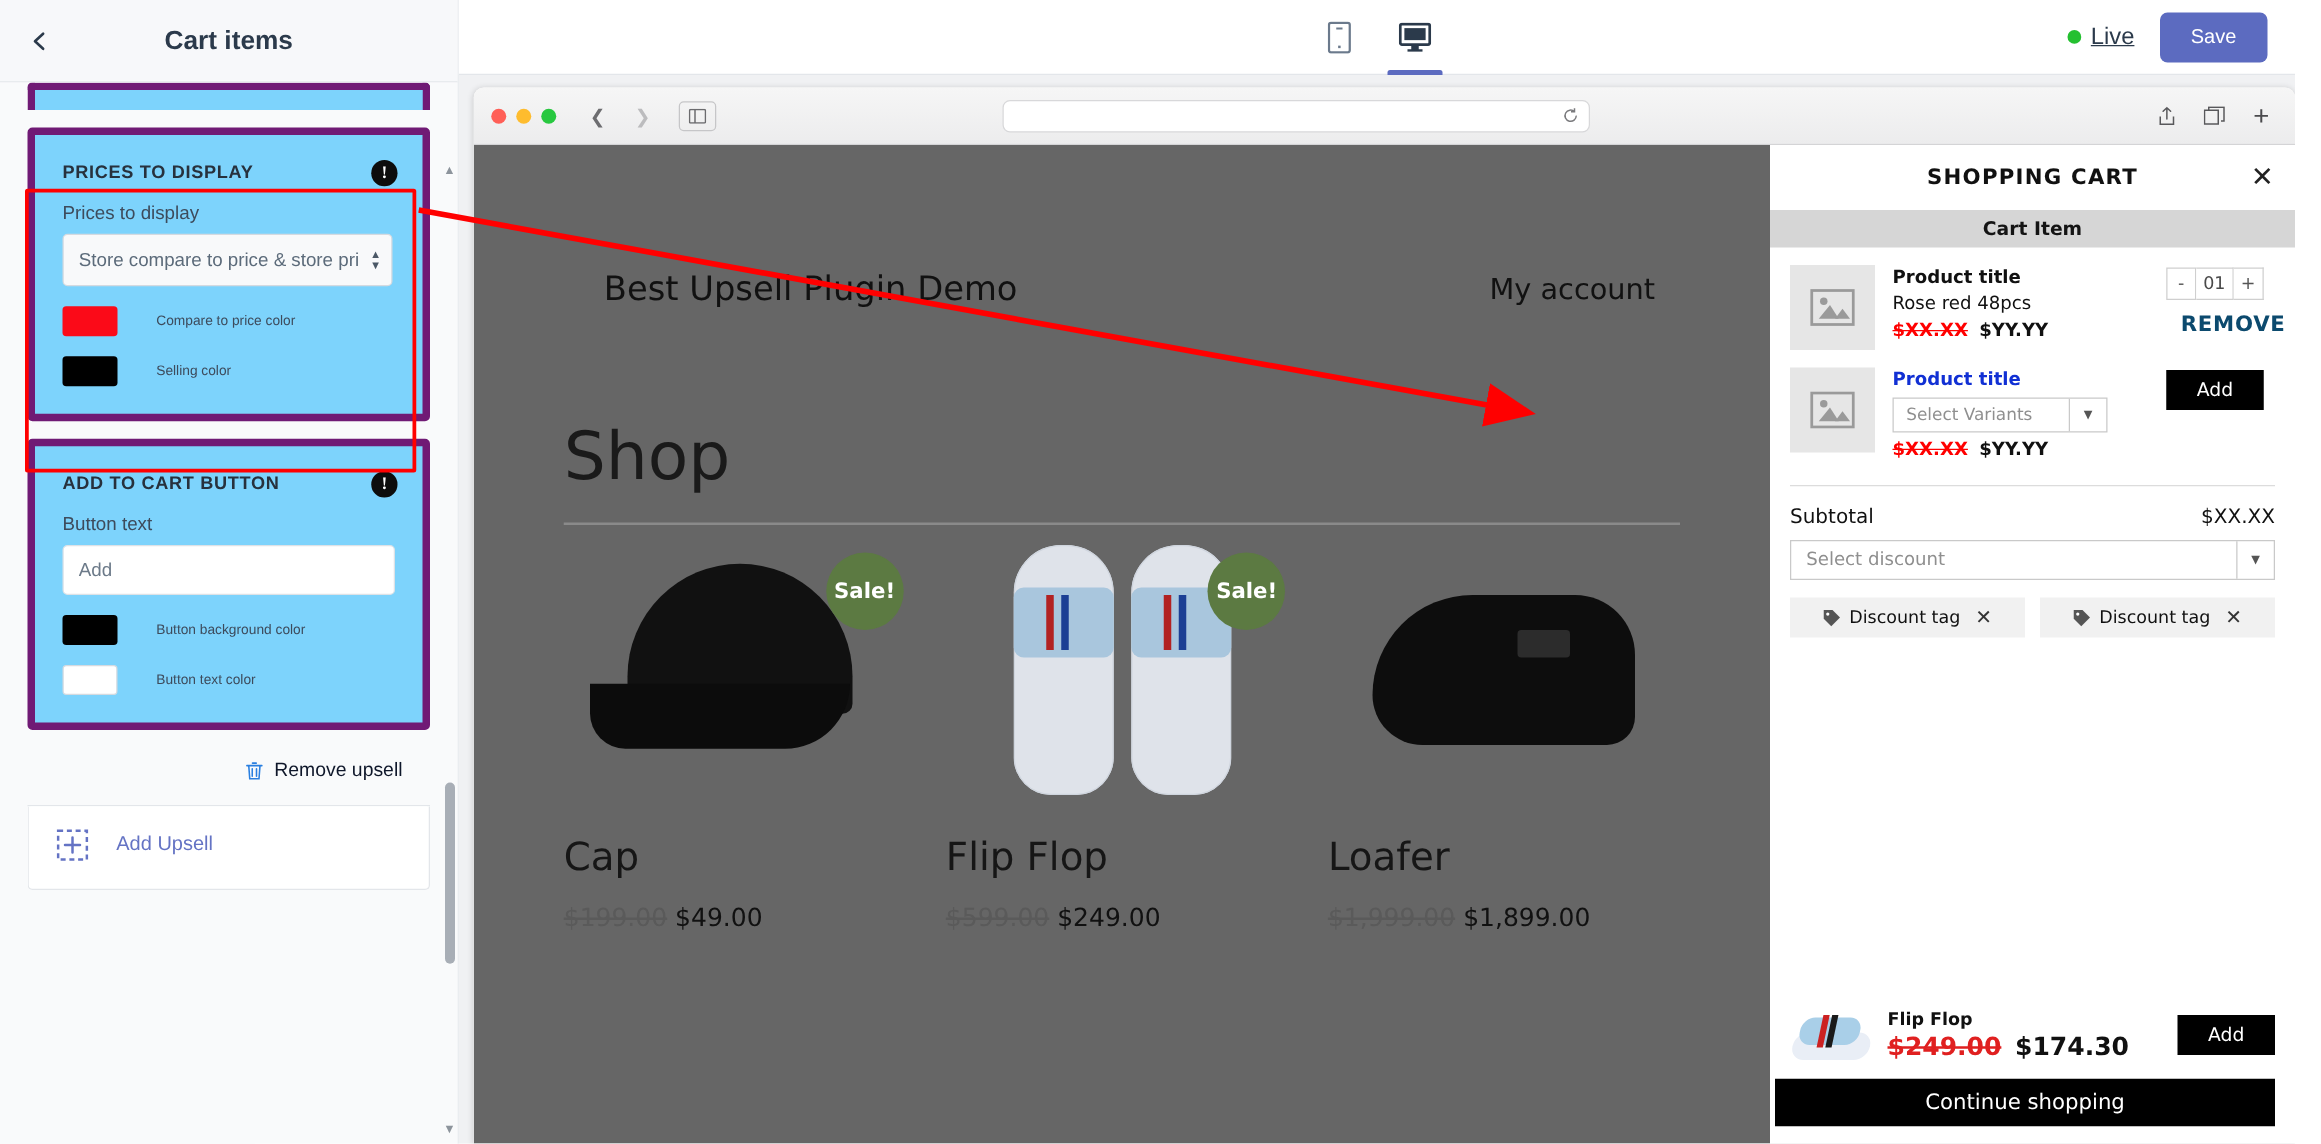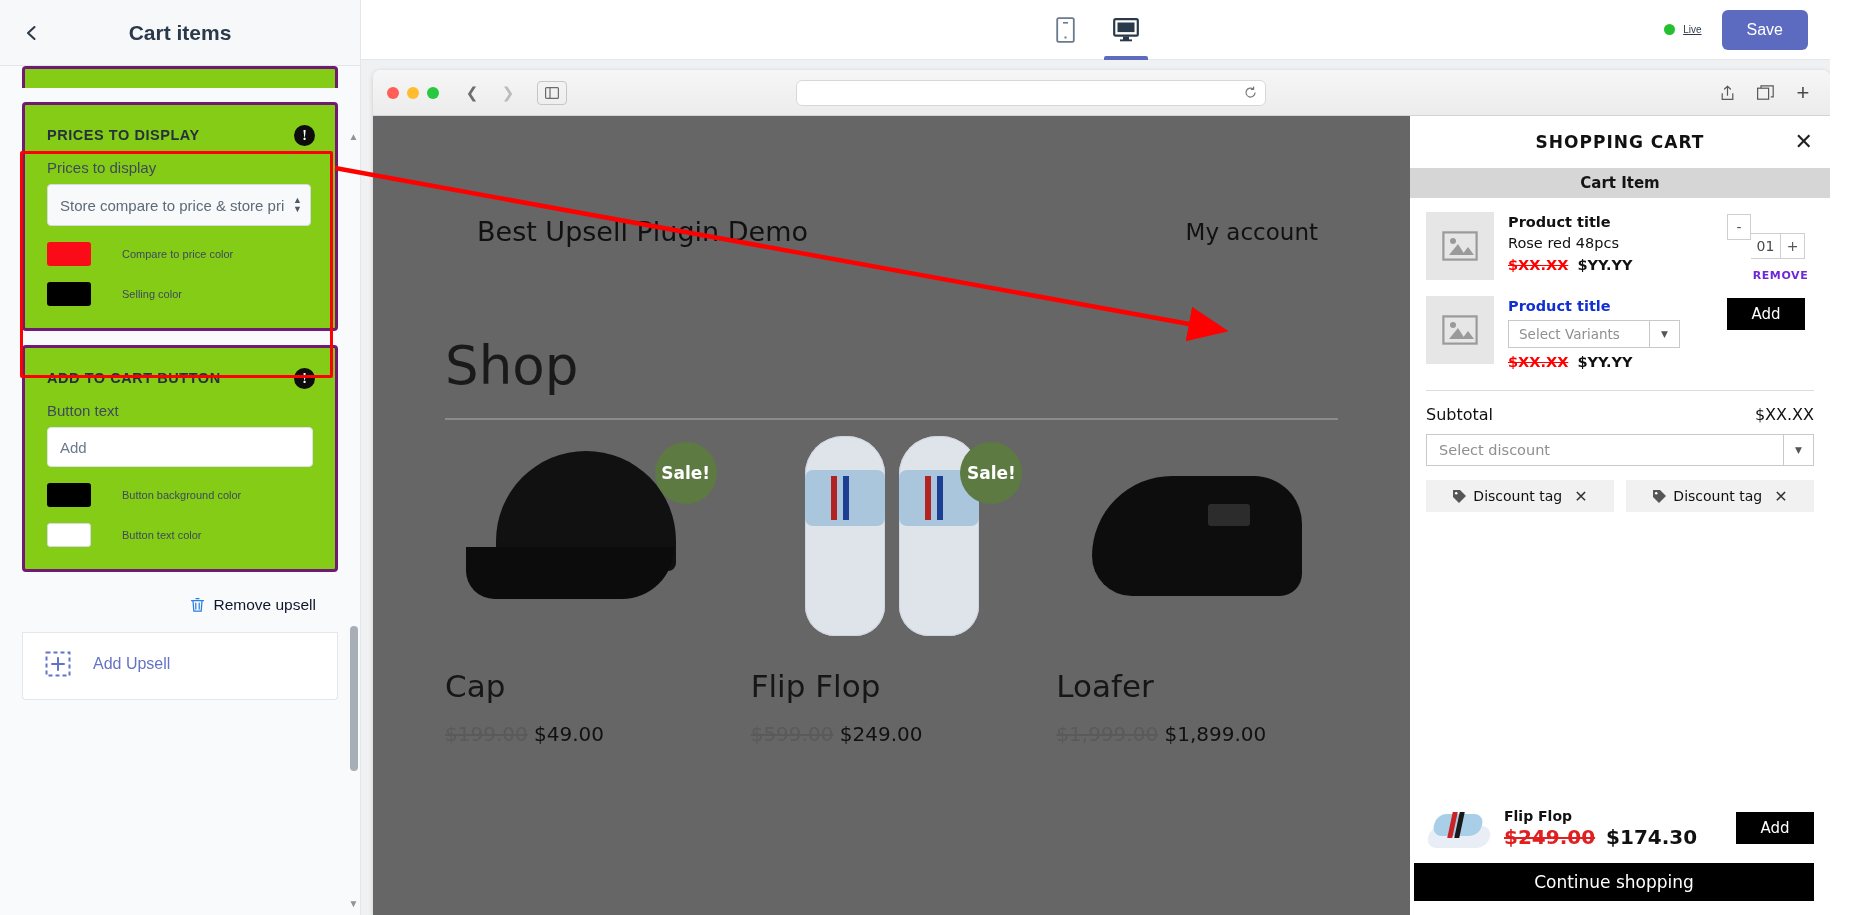--- a/index.html
+++ b/index.html
@@ -39,22 +39,22 @@
   }
 
   .lp-scroll {
     flex: 1; overflow: hidden; position: relative;
     background: #f9fafb;
     padding: 0 14px;
   }
   .lp-inner { position: relative; }
 
   .card {
-    background: #84cc16;
-    border: 3px solid #701a75;
+    background: #7dd3fc;
+    border: 6px solid #701a75;
     border-radius: 4px;
     margin: 13px 8px 14px 8px;
     padding: 22px 22px 22px 22px;
     position: relative;
   }
   .card-stub {
     height: 22px; margin-top: 0; padding: 0;
     border-bottom: none; border-radius: 4px 4px 0 0;
     overflow:hidden;
   }
@@ -171,21 +171,21 @@
     cursor: pointer; position: relative;
   }
   .device-tab.active::after {
     content: ''; position: absolute; bottom: 0; left: 4px; right: 4px;
     height: 4px; background: #5c6bc0; border-radius: 2px 2px 0 0;
   }
   .top-right {
     margin-left: auto; display: flex; align-items: center; gap: 20px;
     padding-right: 22px;
   }
-  .live-pill { display: flex; align-items: center; gap: 8px; font-size: 10px; color: #2b3a4b; text-decoration: underline; }
+  .live-pill { display: flex; align-items: center; gap: 8px; font-size: 19px; color: #2b3a4b; text-decoration: underline; }
   .live-dot { width: 11px; height: 11px; border-radius: 50%; background: #24c030; }
   .save-btn {
     background: #5c6bc0; color: #fff; border: none;
     border-radius: 6px; padding: 11px 25px;
     font-size: 16px; cursor: pointer;
     font-family: "Liberation Sans", sans-serif;
   }
 
   
   .preview-area {
@@ -294,23 +294,23 @@
   .row-price { margin-top: 6px; font-size: 14.5px; font-weight: 700; }
   .row-price .old { color: #ff0000; text-decoration: line-through; font-weight: 700; }
   .row-price .new { color: #111; font-weight: 700; margin-left: 4px; }
   .row-right { width: 96px; flex: none; display: flex; flex-direction: column; align-items: center; padding-top: 2px; }
   .qty { display: flex; border: 0; }
   .qty div {
     width: 24px; height: 26px; border: 1px solid #cfcfcf;
     display: flex; align-items: center; justify-content: center;
     font-size: 14px; color: #555; cursor: pointer; background: #fff;
   }
-  .qty div + div { border-left: none; margin-top: 19px; }
+  .qty div + div { border-left: none; }
   .qty .num { width: 30px; color: #4a4a4a; cursor: default; }
-  .remove-link { color: #6d28d9; font-size: 11px; font-weight: 700; letter-spacing: .6px; margin-top: 10px; cursor: pointer; padding-left: 29px; }
+  .remove-link { color: #0c4a6e; font-size: 17px; font-weight: 700; letter-spacing: .6px; margin-top: 10px; cursor: pointer; padding-left: 29px; }
   .variant-select {
     width: 172px; height: 28px; border: 1px solid #c9c9c9; background: #fff;
     display: flex; align-items: center; padding: 0 0 0 10px;
     font-size: 13.5px; color: #8f8f8f; margin-top: 6px; cursor: pointer;
     position: relative;
   }
   .variant-select .vs-arrow {
     position:absolute; right: 0; top:0; bottom:0; width: 30px;
     border-left: 1px solid #c9c9c9; display:flex; align-items:center; justify-content:center;
     font-size: 9px; color: #555;

